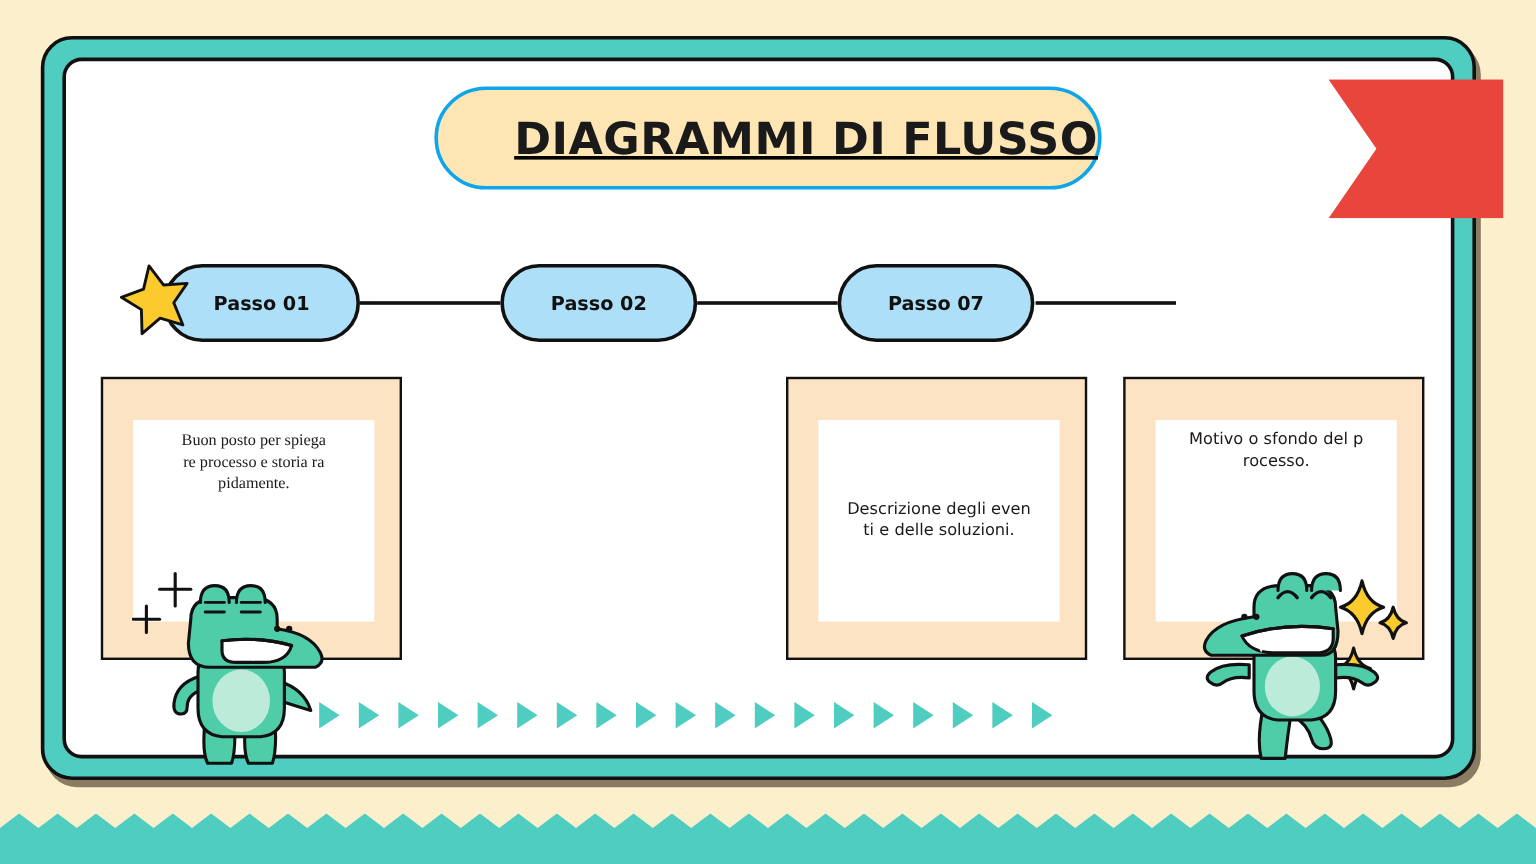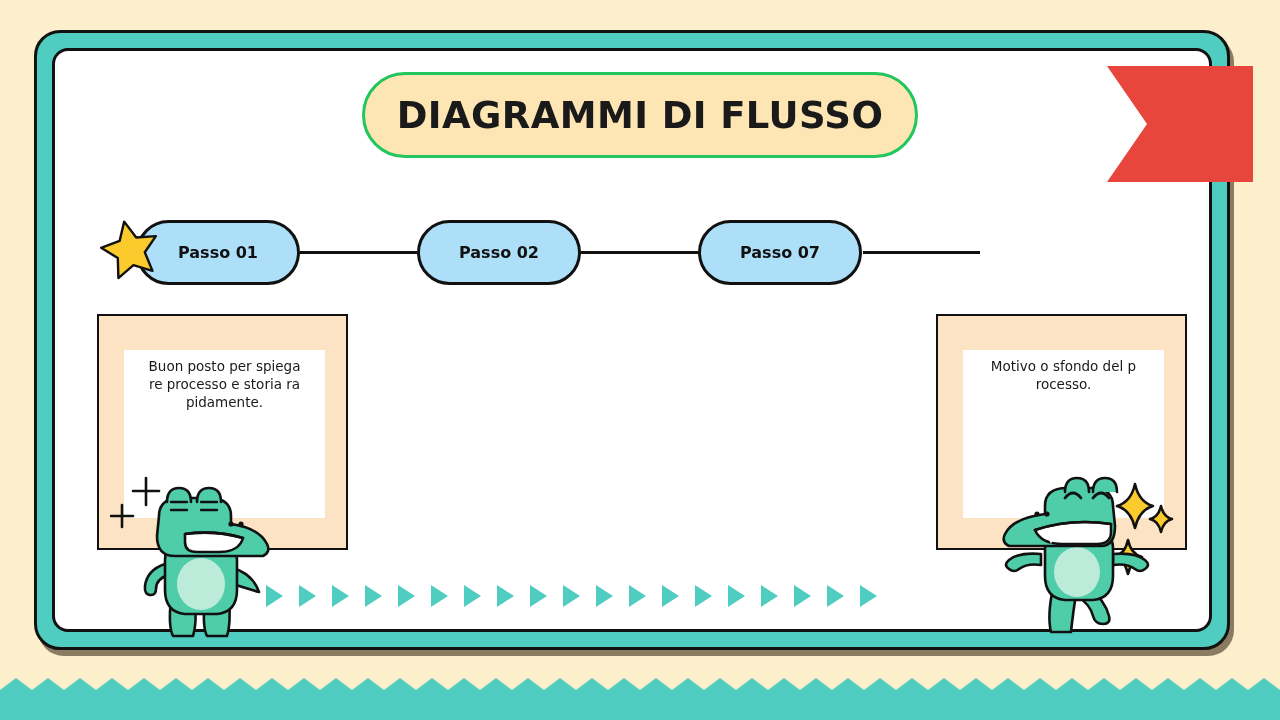--- a/index.html
+++ b/index.html
@@ -64,22 +64,22 @@
   .ribbon{
     position:absolute;left:1107px;top:66px;width:146px;height:116px;
     background:#E8453C;
     -webkit-clip-path:polygon(0 0,146px 0,146px 116px,0 116px,40px 58px);
     clip-path:polygon(0 0,146px 0,146px 116px,0 116px,40px 58px);
   }
 
   
   .title-pill{
     position:absolute;left:362px;top:72px;width:556px;height:86px;
-    background:#FDE6B4;border:3px solid #22c55e;border-radius:43px;
-    box-sizing:border-box;display:flex;align-items:center;justify-content:center;
+    background:#FDE6B4;border:3px solid #0ea5e9;border-radius:43px;
+    box-sizing:border-box;display:flex;align-items:center;justify-content:flex-end;text-decoration:underline;
   }
   .title-text{
     font-size:37px;font-weight:bold;color:#1a1a1a;letter-spacing:.4px;
     font-family:"DejaVu Sans","Liberation Sans",sans-serif;
   }
   .connector{
     position:absolute;height:3px;background:#111;top:251px;
   }
   .step-pill{
     position:absolute;top:220px;height:65px;
@@ -156,25 +156,31 @@
   <div class="step-pill" style="left:698px;width:164px;">
     <span class="step-label">Passo 07</span>
   </div>
 
   <svg class="star-badge" viewBox="0 0 66 66">
     <g transform="rotate(-12 33 33)">
       <path d="M33 5 L41.5 23 L61 25.8 L46.8 39.3 L50.4 59 L33 49.5 L15.6 59 L19.2 39.3 L5 25.8 L24.5 23 Z" fill="#FBCB2E" stroke="#111" stroke-width="2.4" stroke-linejoin="round"></path>
     </g>
   </svg>
 
-  <div class="card" style="left:97px;">
+  <div class="card" style="left:84px;font-family:Liberation Serif, serif;">
     <div class="card-inner">
       <div class="card-text">Buon posto per spiega
 re processo e storia ra
 pidamente.</div>
+    </div>
+  </div>
+  <div class="card" style="left:655px;">
+    <div class="card-inner mid">
+      <div class="card-text">Descrizione degli even
+ti e delle soluzioni.</div>
     </div>
   </div>
   <div class="card" style="left:936px;">
     <div class="card-inner">
       <div class="card-text">Motivo o sfondo del p
 rocesso.</div>
     </div>
   </div>
 
   <div class="arrow-strip" id="arrow-strip">

